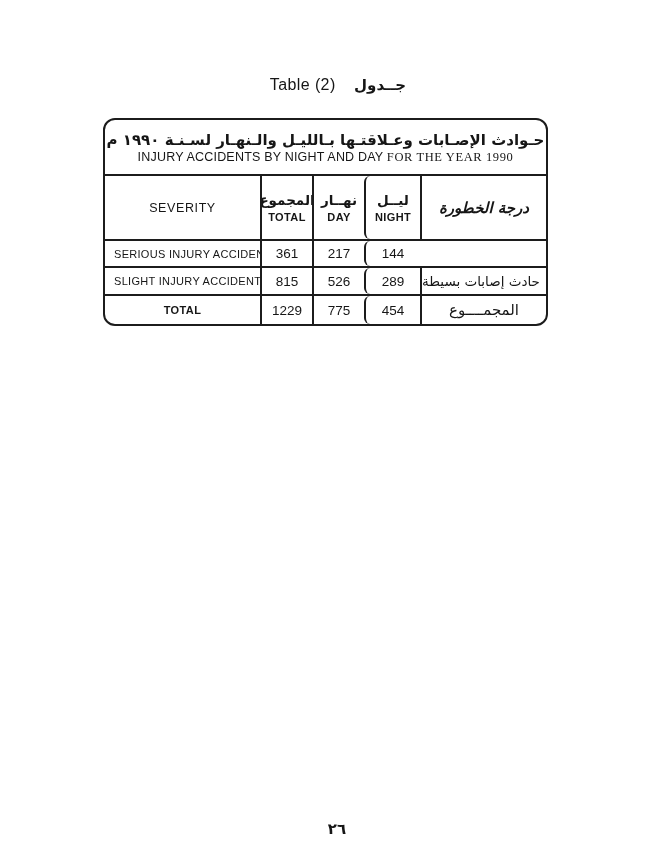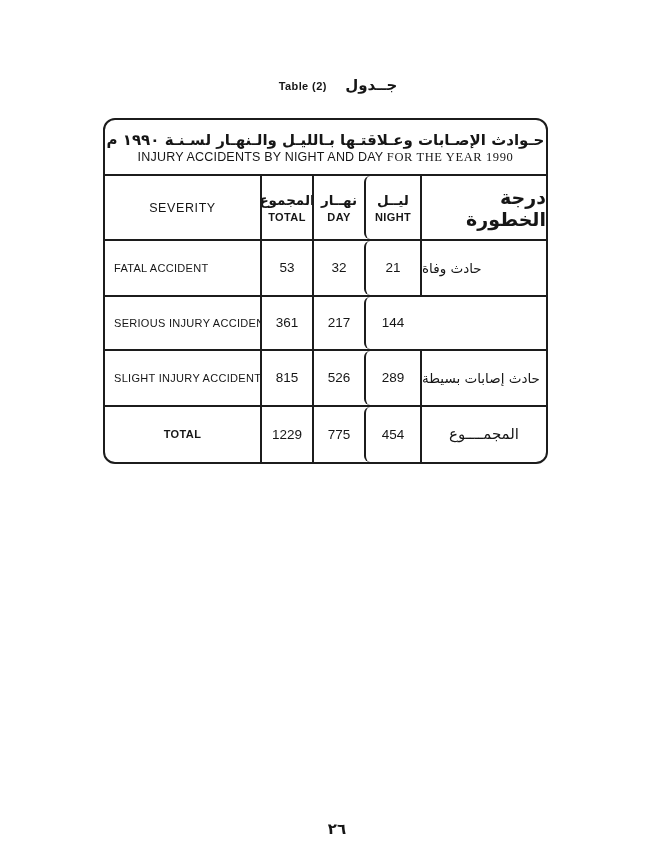--- a/index.html
+++ b/index.html
@@ -17,39 +17,39 @@
   .page-heading {
     position: absolute;
     top: 76px;
     left: 0;
     width: 100%;
     text-align: center;
     transform: translateX(14px);
     white-space: nowrap;
   }
   .h-en {
-    font-weight: bold;
-    font-size: 11px;
+    font-weight: normal;
+    font-size: 16px;
     letter-spacing: 0.4px;
   }
   .h-ar {
     font-family: "DejaVu Sans", sans-serif;
     font-weight: bold;
     font-size: 15px;
     margin-left: 14px;
     margin-top: 16px;
   }
 
   
   .tbox {
     position: absolute;
     left: 103px;
     top: 118px;
     width: 445px;
-    height: 346px;
+    height: 208px;
     border: 2px solid #1c1c1c;
     border-radius: 12px;
     box-sizing: border-box;
     display: flex;
     flex-direction: column;
     overflow: hidden;
     background: #ffffff;
   }
 
   .tband {
@@ -109,21 +109,22 @@
   }
   .en-h {
     font-weight: bold;
     font-size: 11px;
     letter-spacing: 0.4px;
     margin-top: 2px;
   }
   .ar-h-big {
     font-family: "DejaVu Sans", sans-serif;
     font-weight: bold;
-    font-size: 19px;
+    font-size: 15px;
+    font-style: italic;
   }
 
   .sev {
     justify-content: flex-start;
     padding-left: 9px;
     font-size: 11px;
     letter-spacing: 0.3px;
     white-space: nowrap;
   }
   .num { font-size: 13.5px; }
@@ -193,27 +194,20 @@
       </div>
       <div class="cell c3 stack">
         <span class="ar-h" dir="rtl">ليــل</span>
         <span class="en-h">NIGHT</span>
       </div>
       <div class="cell c4">
         <span class="ar-h-big" dir="rtl">درجة الخطورة</span>
       </div>
     </div>
 
-    <div class="trow drow">
-      <div class="cell c0 sev">FATAL ACCIDENT</div>
-      <div class="cell c1 num">53</div>
-      <div class="cell c2 num">32</div>
-      <div class="cell c3 num">21</div>
-      <div class="cell c4 arc" dir="rtl">حادث وفاة</div>
-    </div>
 
     <div class="trow drow">
       <div class="cell c0 sev">SERIOUS INJURY ACCIDENT</div>
       <div class="cell c1 num">361</div>
       <div class="cell c2 num">217</div>
       <div class="cell c3 num">144</div>
     </div>
 
     <div class="trow drow">
       <div class="cell c0 sev">SLIGHT INJURY ACCIDENT</div>

